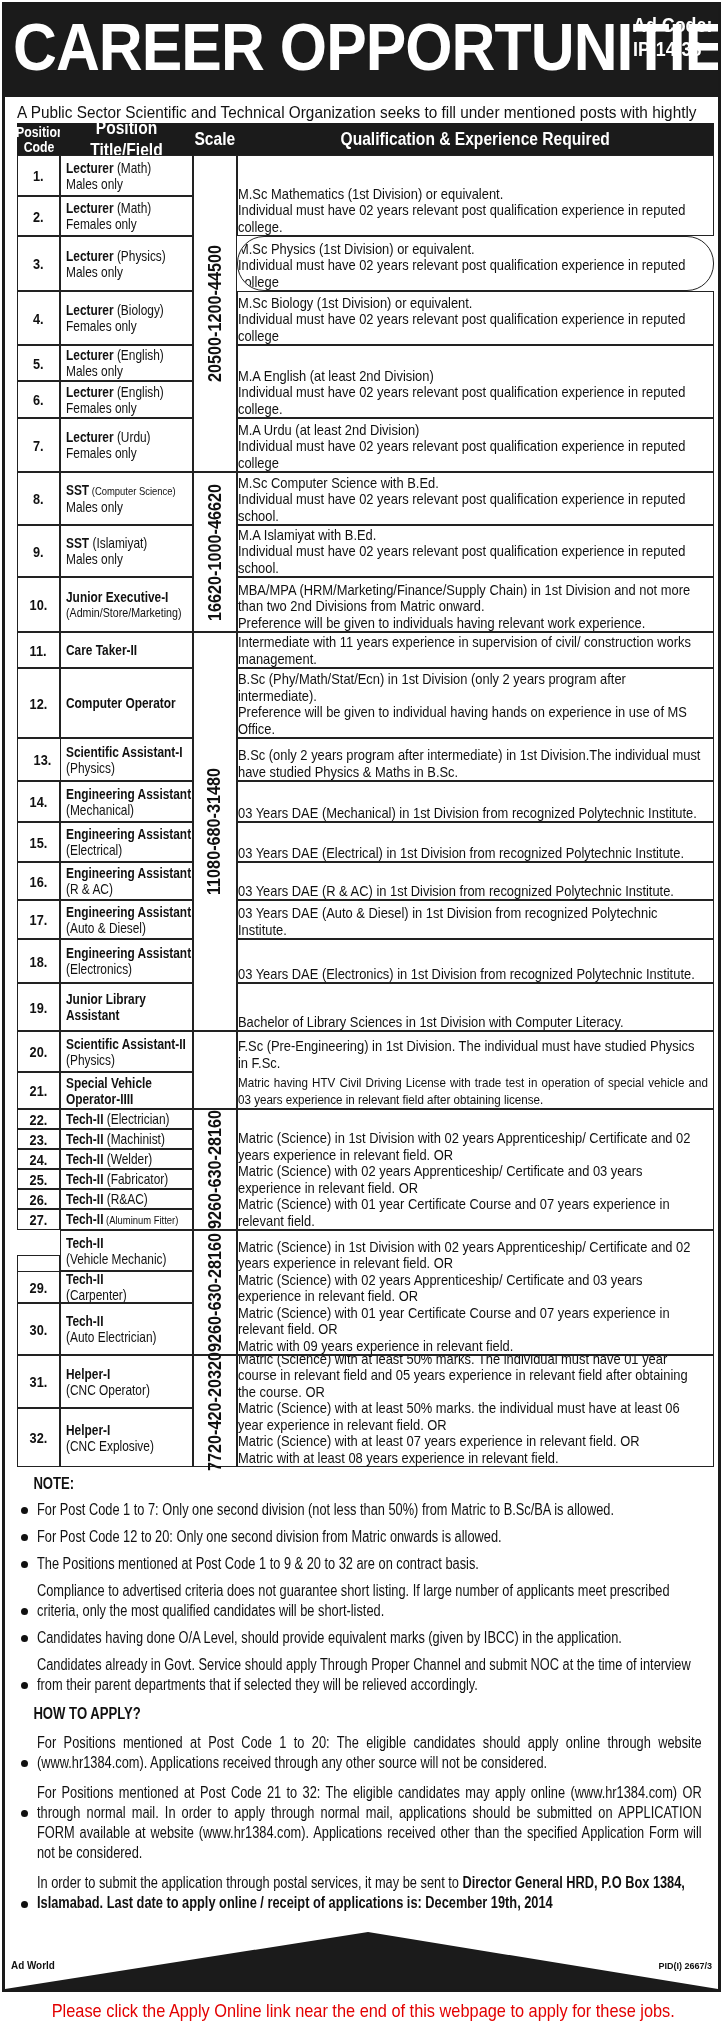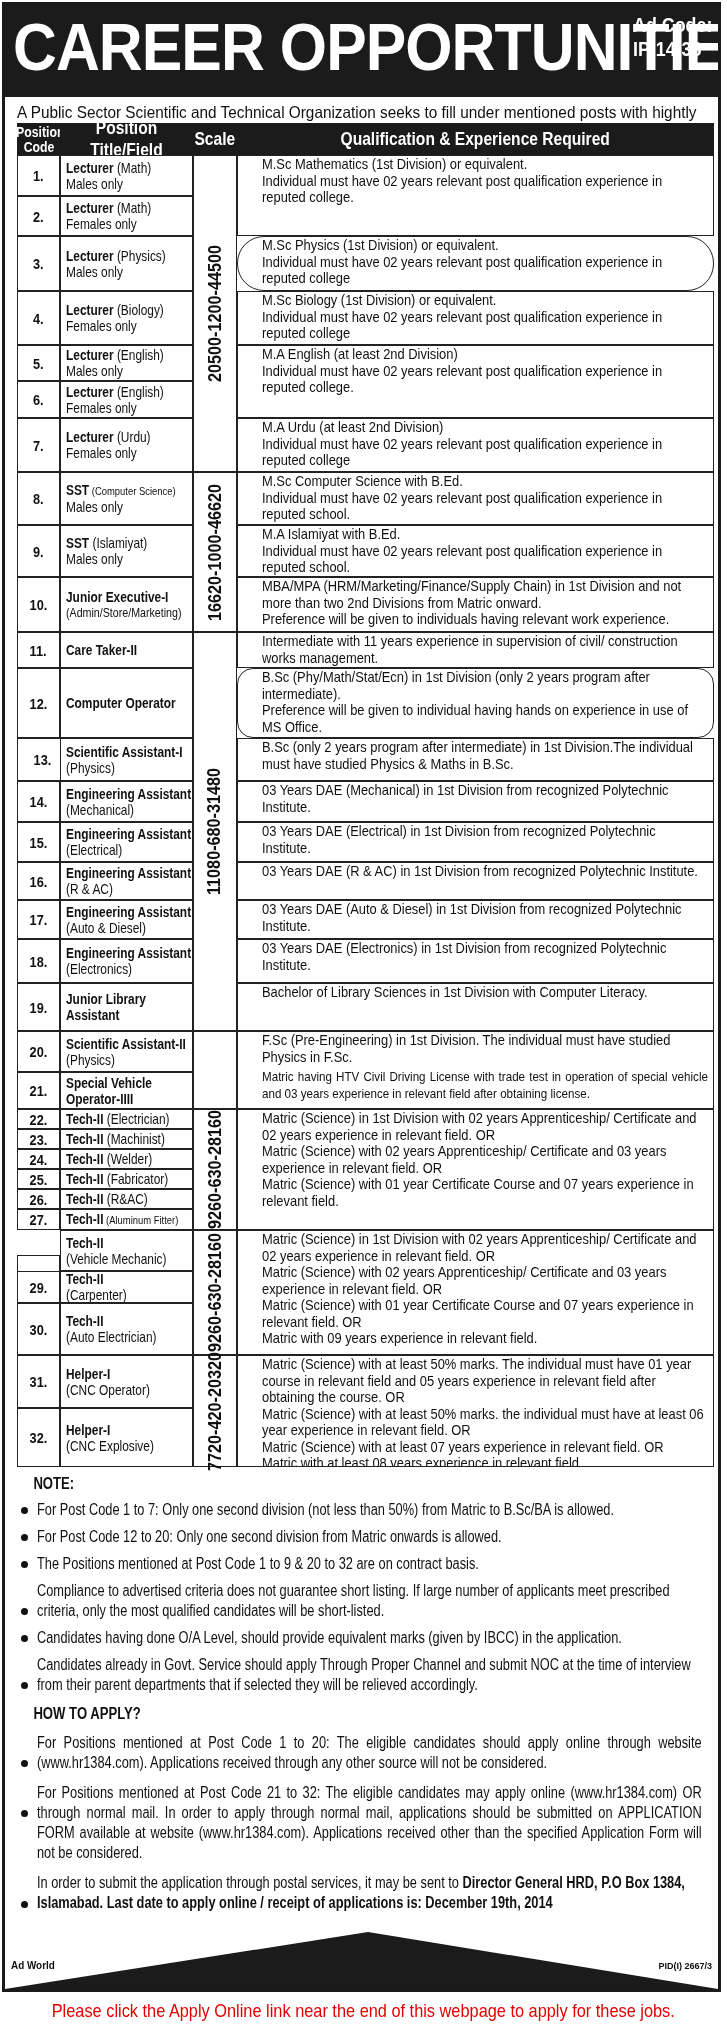--- a/index.html
+++ b/index.html
@@ -15,21 +15,21 @@
   .hdr span { display:inline-block; transform:scaleX(0.82); }
   .code { display:flex; align-items:center; justify-content:center; font-weight:bold; font-size:15px; }
   .code span { transform:scaleX(0.85); display:inline-block; }
   .title { display:flex; flex-direction:column; justify-content:center; padding-left:5px; font-size:14.5px; line-height:16px; overflow:hidden; white-space:nowrap; }
   .title .t-inner { transform:scaleX(0.82); transform-origin:left; display:inline-block; }
   .title b { font-weight:bold; }
   .title .sub { font-size:14.5px; }
   .title .sub-small { font-size:11.5px; }
   .scale { display:flex; align-items:center; justify-content:center; }
   .scale span { display:inline-block; transform:rotate(-90deg) scaleX(0.9); white-space:nowrap; font-weight:bold; font-size:18px; }
-  .qual { display:flex; flex-direction:column; justify-content:flex-start; padding:0 4px 0 24px; font-size:15px; line-height:16.5px; overflow:hidden; }
+  .qual { display:flex; flex-direction:column; justify-content:flex-end; padding:0 4px 0 0; font-size:15px; line-height:16.5px; overflow:hidden; }
   .qual .q-inner { transform:scaleX(0.86); transform-origin:left; width:116%; }
   .qual p { margin:0; }
   .qual .justify { text-align:justify; font-size:13.5px; }
   .notes { position:absolute; left:12px; top:1470px; width:690px; }
   .notes h3 { margin:0; font-size:16px; font-weight:bold; transform:scaleX(0.82); transform-origin:left; padding-left:20px; }
   .bullet { position:relative; padding-left:20px; font-size:16px; line-height:20px; margin-top:7px; }
   .bullet .dot { position:absolute; left:4px; width:7px; height:7px; border-radius:50%; background:#111; }
   .bullet .txt { display:block; transform:scaleX(0.8); transform-origin:left; width:124%; }
   .bullet .txt.just { text-align:justify; }
   .bullet b { font-weight:bold; }
@@ -411,21 +411,21 @@
         <div class="q-inner">
           <p>MBA/MPA (HRM/Marketing/Finance/Supply Chain) in 1st Division and not more than two 2nd Divisions from Matric onward.</p>
           <p>Preference will be given to individuals having relevant work experience.</p>
         </div>
       </div>
       <div class="cell qual" style="left: 220px; top: 512px; width: 477px; height: 36px;">
         <div class="q-inner">
           <p>Intermediate with 11 years experience in supervision of civil/ construction works management.</p>
         </div>
       </div>
-      <div class="cell qual" style="left: 220px; top: 548px; width: 477px; height: 70px; border-radius: 16px;">
+      <div class="cell qual" style="left: 220px; top: 548px; width: 477px; height: 70px;">
         <div class="q-inner">
           <p>B.Sc (Phy/Math/Stat/Ecn) in 1st Division (only 2 years program after intermediate).</p>
           <p>Preference will be given to individual having hands on experience in use of MS Office.</p>
         </div>
       </div>
       <div class="cell qual" style="left: 220px; top: 618px; width: 477px; height: 43px;">
         <div class="q-inner">
           <p>B.Sc (only 2 years program after intermediate) in 1st Division.The individual must have studied Physics &amp; Maths in B.Sc.</p>
         </div>
       </div>

